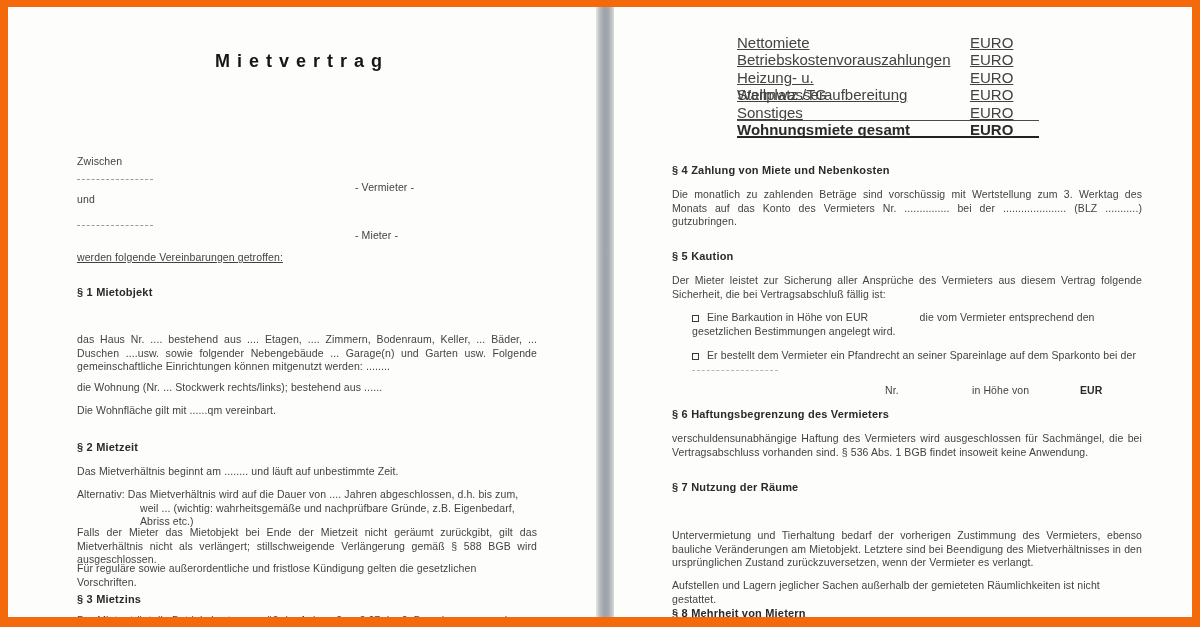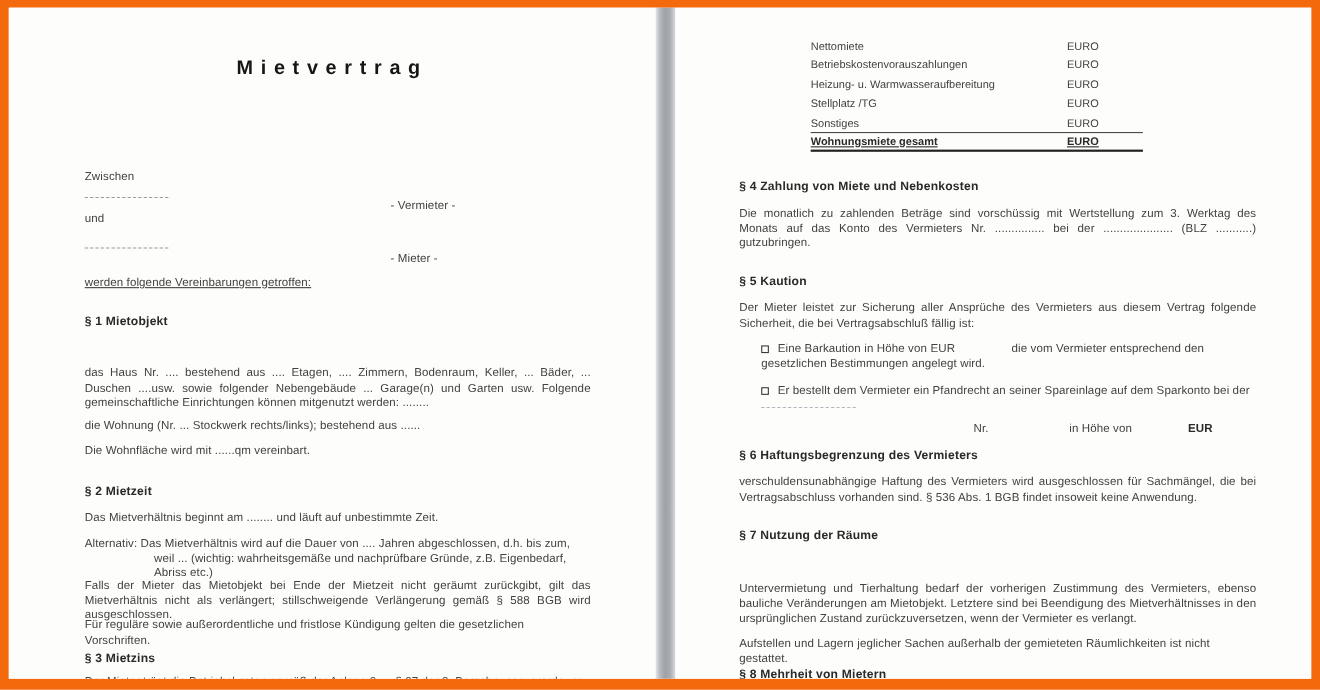--- a/index.html
+++ b/index.html
@@ -27,21 +27,21 @@
   .title { position:absolute; width:100%; text-align:center; font-weight:700;
            font-size:18px; letter-spacing:7px; color:#161616; }
   .sub   { position:absolute; width:100%; text-align:center; font-weight:700;
            font-size:11px; color:#2a2a2a; }
   .blank { position:absolute; height:2px; border-bottom:1.5px dashed #969ca1; }
   .blank.light { border-bottom:1.2px dashed #b4b8bc; }
   .hang63 { padding-left:63px; text-indent:-63px; }
   .cb { display:inline-block; width:7px; height:7px; border:1.4px solid #3a3a3a;
         margin-right:8px; vertical-align:-1px; background:#fdfdfb; }
   .costs { position:absolute; left:123px; top:27px; width:302px; }
-  .trow { display:flex; height:17.4px; line-height:17.4px; font-size:10px; color:#424242; }
+  .trow { display:flex; height:17.4px; line-height:17.4px; font-size:15px; color:#424242;text-decoration:underline; }
   .trow .lbl { flex:1; }
   .trow .val { width:69px; }
   .trow.rule  { border-bottom:1.2px solid #4a4a4a; }
   .trow.total { border-bottom:2.6px solid #222; font-weight:700; }
   .trow.total .lbl, .trow.total .val { text-decoration:underline; color:#2a2a2a; }
   .eur-b { font-weight:700; color:#2a2a2a; }
 </style>
 </head>
 <body>
 
@@ -56,21 +56,21 @@
     <div class="blank" style="left:69px; top:217px; width:76px;"></div>
 
     <div class="t" style="left:347px; top:174px;">-   Vermieter   -</div>
     <div class="t" style="left:347px; top:222px;">-   Mieter   -</div>
 
     <div class="t" style="left:69px; top:244px;text-decoration:underline;">werden folgende Vereinbarungen getroffen:</div>
 
     <div class="t h" style="left:69px; top:279px;">§ 1 Mietobjekt</div>
     <div class="t j" style="left:69px; top:326px; width:460px;">das Haus Nr. .... bestehend aus .... Etagen, .... Zimmern, Bodenraum, Keller, ... Bäder, ... Duschen ....usw. sowie folgender Nebengebäude ... Garage(n) und Garten usw.  Folgende gemeinschaftliche Einrichtungen können mitgenutzt werden: ........</div>
     <div class="t" style="left:69px; top:374px; width:460px;">die  Wohnung  (Nr. ...  Stockwerk  rechts/links);  bestehend aus ......</div>
-    <div class="t" style="left:69px; top:397px; width:460px;">Die Wohnfläche wird mit ......qm vereinbart.</div>
+    <div class="t" style="left:69px; top:397px; width:460px;">Die Wohnfläche gilt mit ......qm vereinbart.</div>
 
     <div class="t h" style="left:69px; top:434px;">§ 2 Mietzeit</div>
     <div class="t" style="left:69px; top:458px; width:460px;">Das Mietverhältnis beginnt am ........  und läuft auf unbestimmte Zeit.</div>
     <div class="t hang63" style="left:69px; top:481px; width:462px;">Alternativ:  Das Mietverhältnis wird auf die Dauer von  ....  Jahren abgeschlossen, d.h. bis zum, weil ... (wichtig:  wahrheitsgemäße und nachprüfbare Gründe, z.B. Eigenbedarf, Abriss etc.)</div>
     <div class="t j" style="left:69px; top:519px; width:460px;">Falls der Mieter das Mietobjekt bei Ende der Mietzeit nicht geräumt zurückgibt, gilt das Mietverhältnis nicht als verlängert;  stillschweigende Verlängerung gemäß § 588 BGB wird ausgeschlossen.</div>
     <div class="t" style="left:69px; top:555px; width:460px;">Für reguläre sowie außerordentliche und fristlose Kündigung gelten die gesetzlichen Vorschriften.</div>
 
     <div class="t h" style="left:69px; top:586px;">§ 3 Mietzins</div>
     <div class="t" style="left:69px; top:607px; width:460px;">Der Mieter trägt die Betriebskosten gemäß der Anlage 3 zu § 27 der 2. Berechnungsverordnung ...</div>
   </div>

